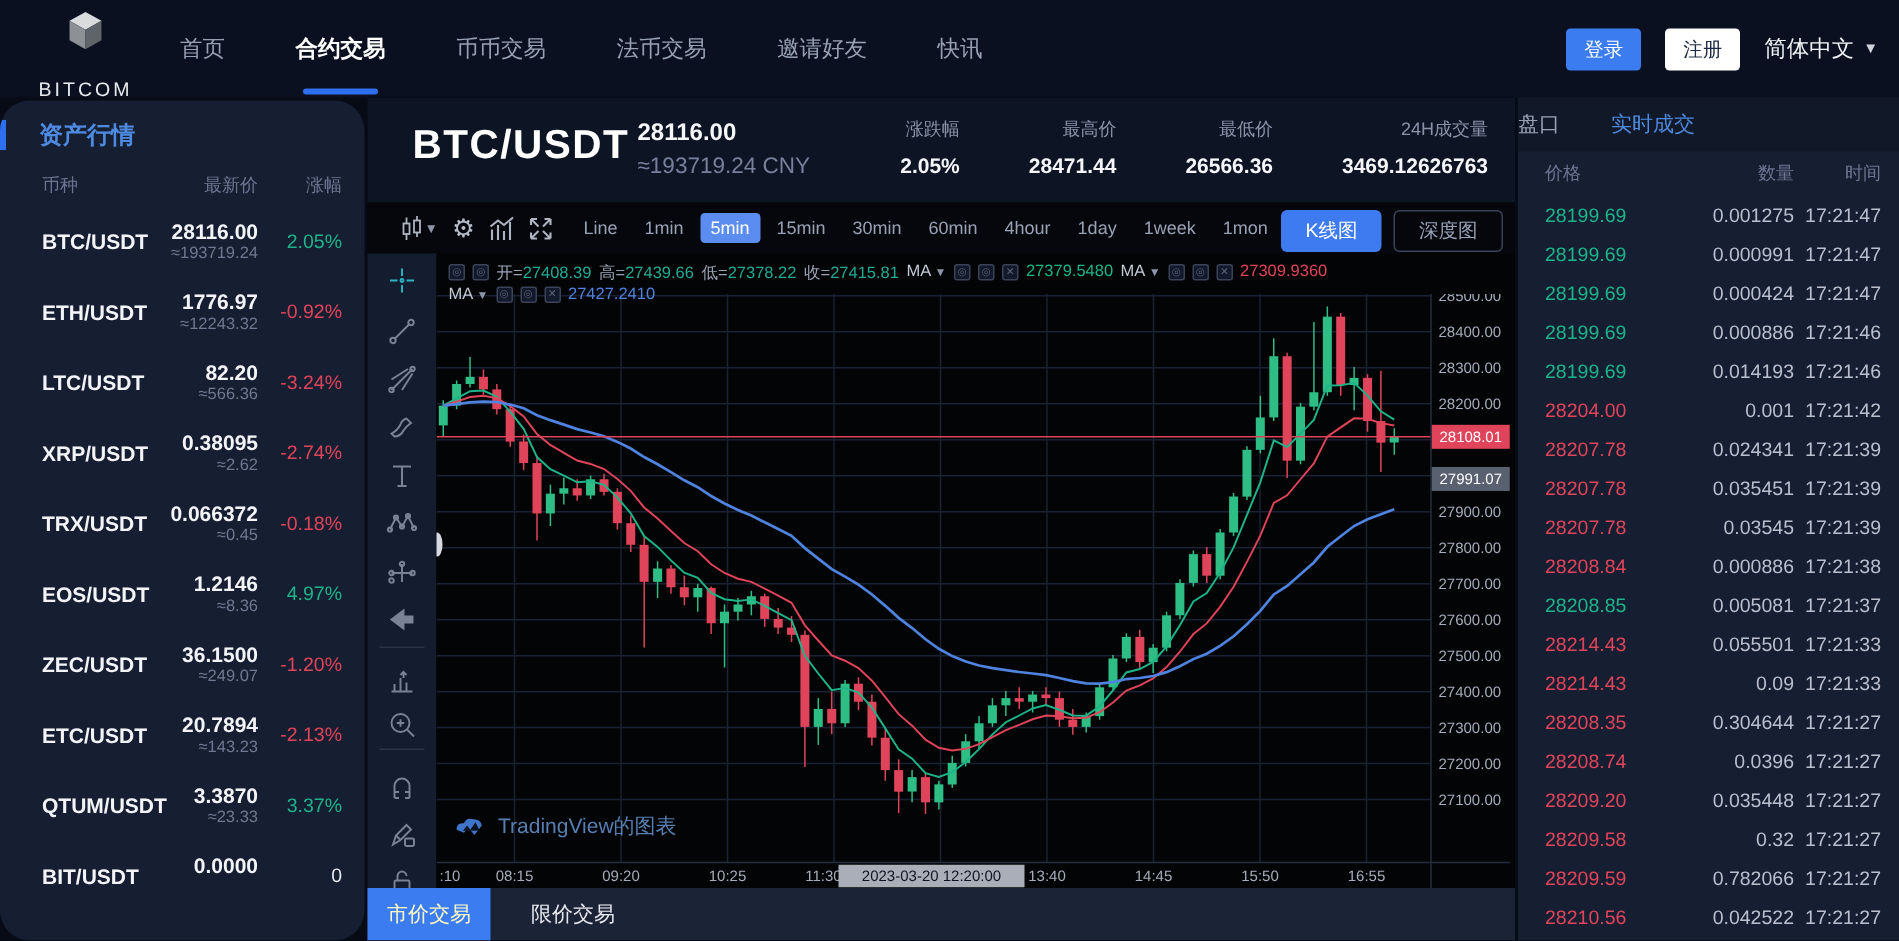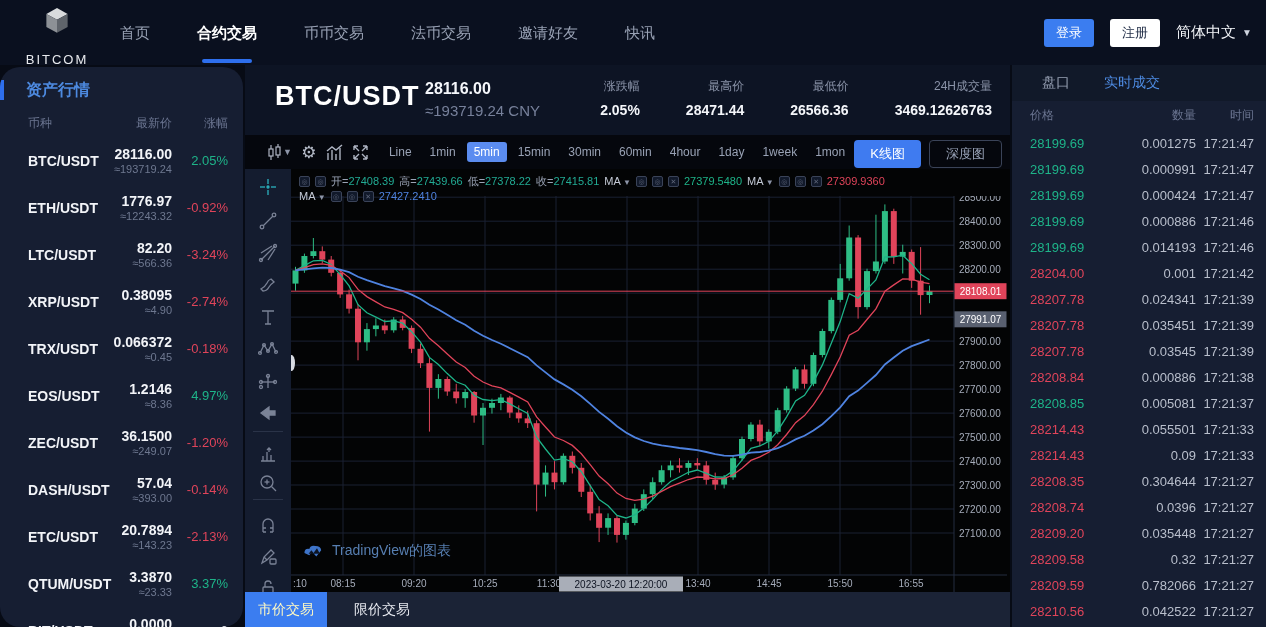--- a/index.html
+++ b/index.html
@@ -85,21 +85,21 @@
     color:#577fb2; font-size:14px; }
   #tv-attr svg { width:21px; height:14px; }
 
   #bottom-tabs { position:absolute; left:0; top:527px; width:765px; height:35px; background:#1b2336; display:flex; }
   .btab { width:82px; height:35px; line-height:35px; text-align:center; font-size:14px; color:#e8eaf0; cursor:pointer; }
   .btab.active { background:#3b7df0; color:#fef9c3; }
   .btab + .btab { margin-left:14px; }
 
   
   #trades { left:1012px; top:65px; width:254px; height:562px; background:#161e32; overflow:hidden; }
-  #trades-tabs { position:absolute; left:0; top:0; width:254px; height:36px; background:#111929; display:flex; align-items:center; gap:34px; padding-left:30px; }
+  #trades-tabs { position:absolute; left:0; top:0; width:254px; height:36px; background:#111929; display:flex; align-items:center; gap:34px; }
   .ttab { font-size:14px; color:#98a1b4; cursor:pointer; }
   .ttab.active { color:#4d8ae0; }
   #t-cols { position:absolute; left:0; top:42px; width:254px; height:22px; font-size:12px; color:#6b7591; }
   #t-cols .c1 { position:absolute; left:18px; }
   #t-cols .c2 { position:absolute; right:70px; }
   #t-cols .c3 { position:absolute; right:12px; }
   #t-rows { position:absolute; left:0; top:66px; width:254px; }
   .t-row { position:relative; height:26px; font-size:13px; }
   .t-price { position:absolute; left:18px; top:5px; }
   .t-amt { position:absolute; right:70px; top:5px; color:#b9bfcc; }
@@ -169,21 +169,21 @@
           <div class="sb-price">
             <div class="p">82.20</div>
             <div class="a">≈566.36</div>
           </div>
           <div class="sb-chg down">-3.24%</div>
         </div>
         <div class="sb-row">
           <div class="sb-pair">XRP/USDT</div>
           <div class="sb-price">
             <div class="p">0.38095</div>
-            <div class="a">≈4.90</div>
+            <div class="a">≈2.62</div>
           </div>
           <div class="sb-chg down">-2.74%</div>
         </div>
         <div class="sb-row">
           <div class="sb-pair">TRX/USDT</div>
           <div class="sb-price">
             <div class="p">0.066372</div>
             <div class="a">≈0.45</div>
           </div>
           <div class="sb-chg down">-0.18%</div>
@@ -196,28 +196,20 @@
           </div>
           <div class="sb-chg up">4.97%</div>
         </div>
         <div class="sb-row">
           <div class="sb-pair">ZEC/USDT</div>
           <div class="sb-price">
             <div class="p">36.1500</div>
             <div class="a">≈249.07</div>
           </div>
           <div class="sb-chg down">-1.20%</div>
-        </div>
-        <div class="sb-row">
-          <div class="sb-pair">DASH/USDT</div>
-          <div class="sb-price">
-            <div class="p">57.04</div>
-            <div class="a">≈393.00</div>
-          </div>
-          <div class="sb-chg down">-0.14%</div>
         </div>
         <div class="sb-row">
           <div class="sb-pair">ETC/USDT</div>
           <div class="sb-price">
             <div class="p">20.7894</div>
             <div class="a">≈143.23</div>
           </div>
           <div class="sb-chg down">-2.13%</div>
         </div>
         <div class="sb-row">

